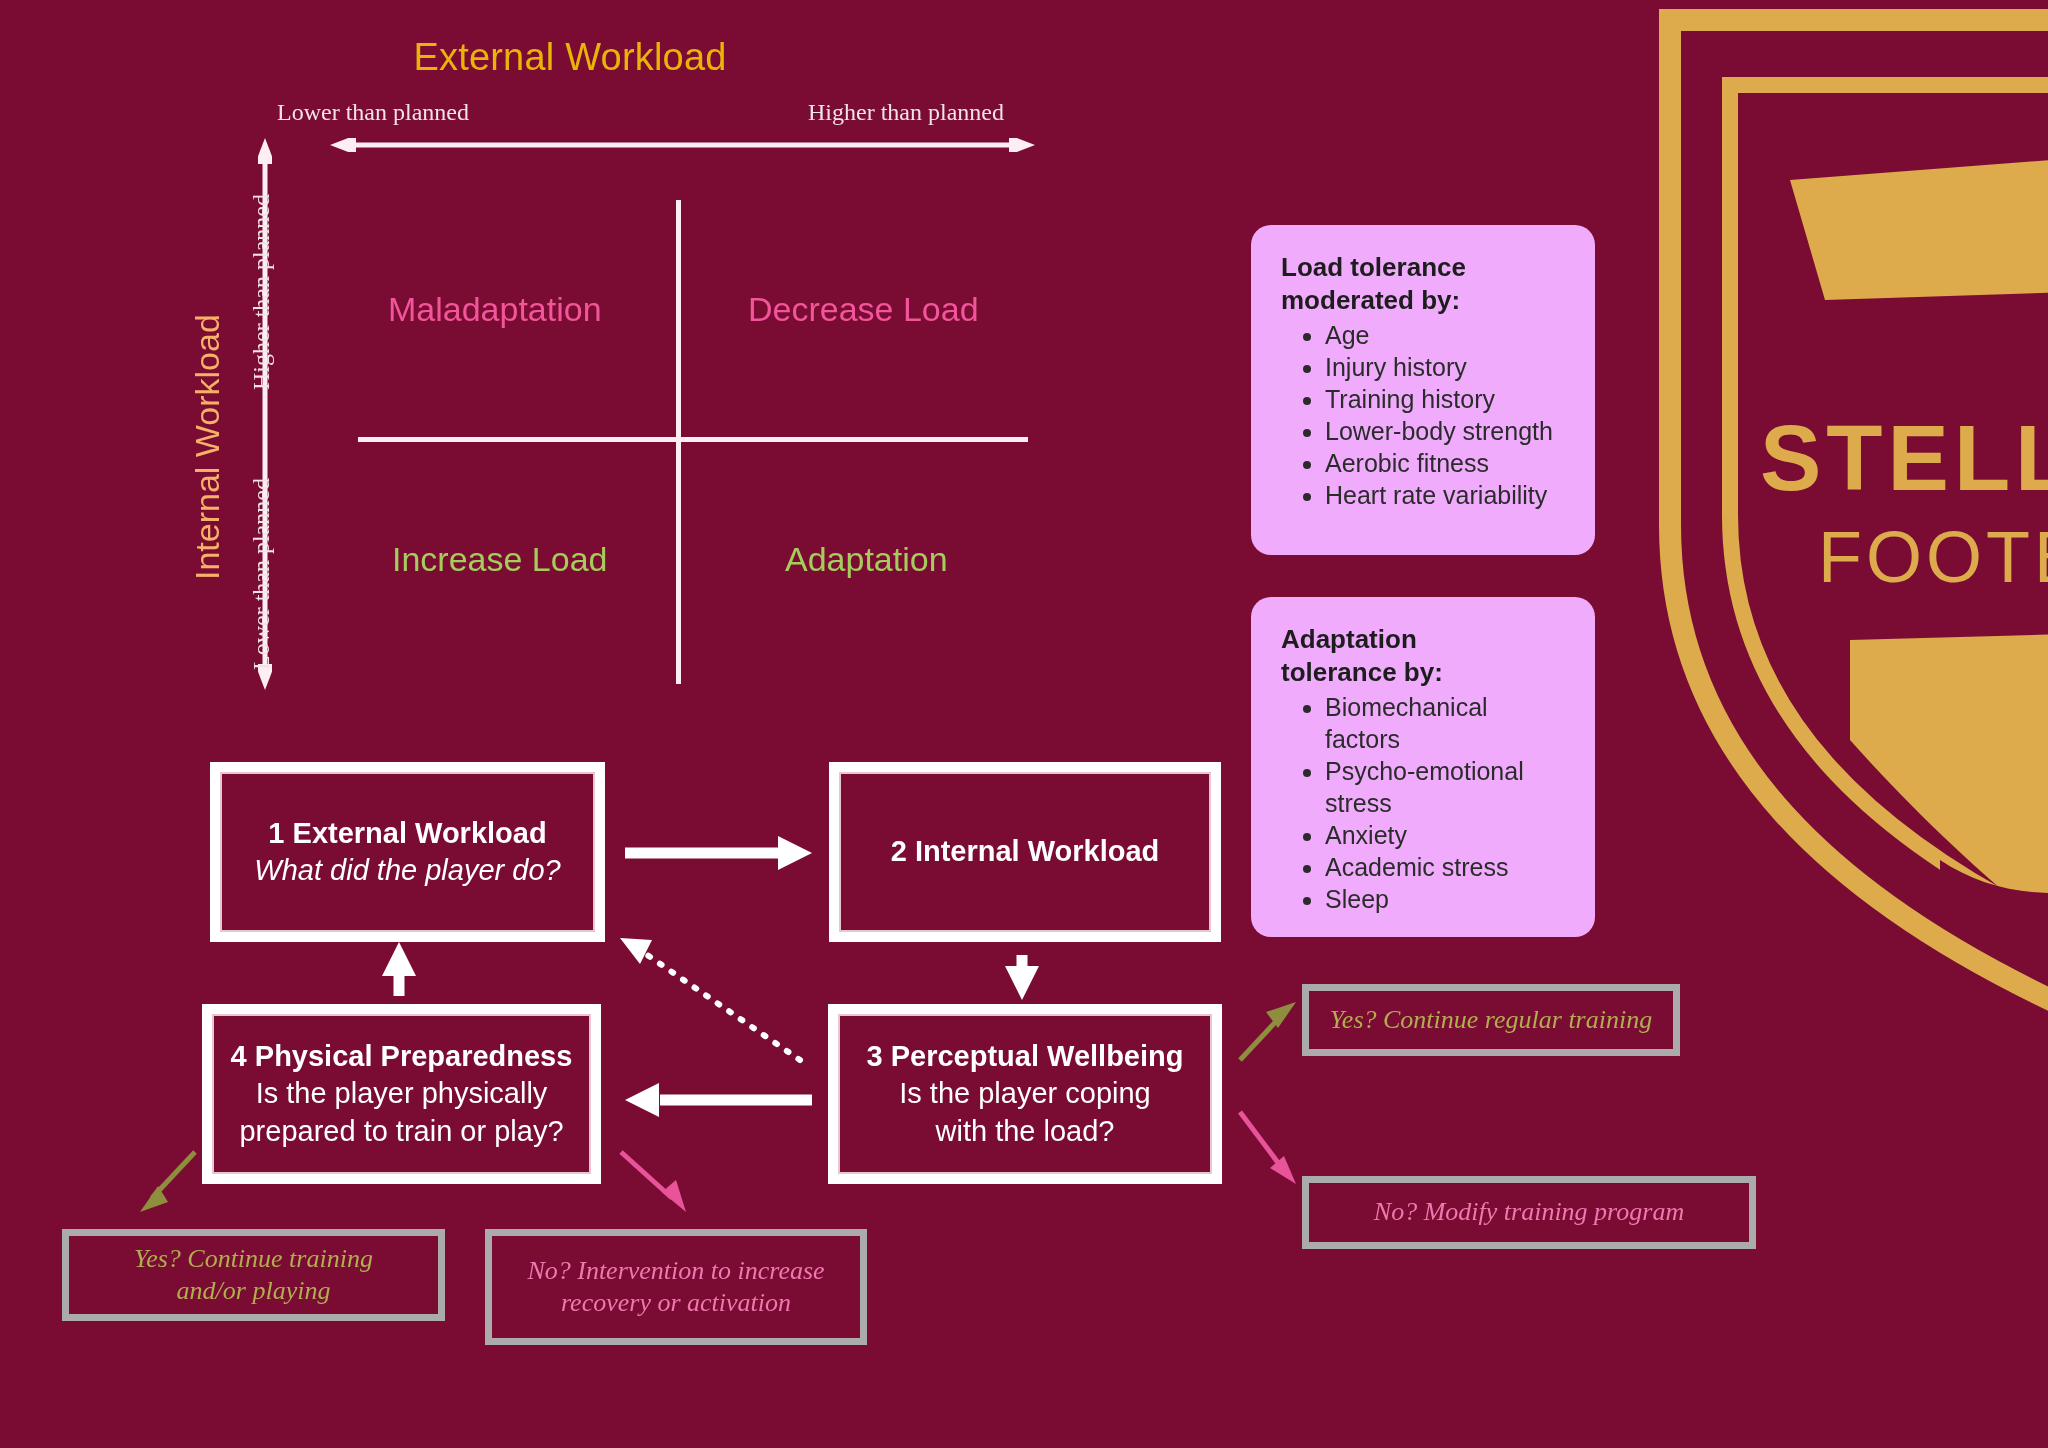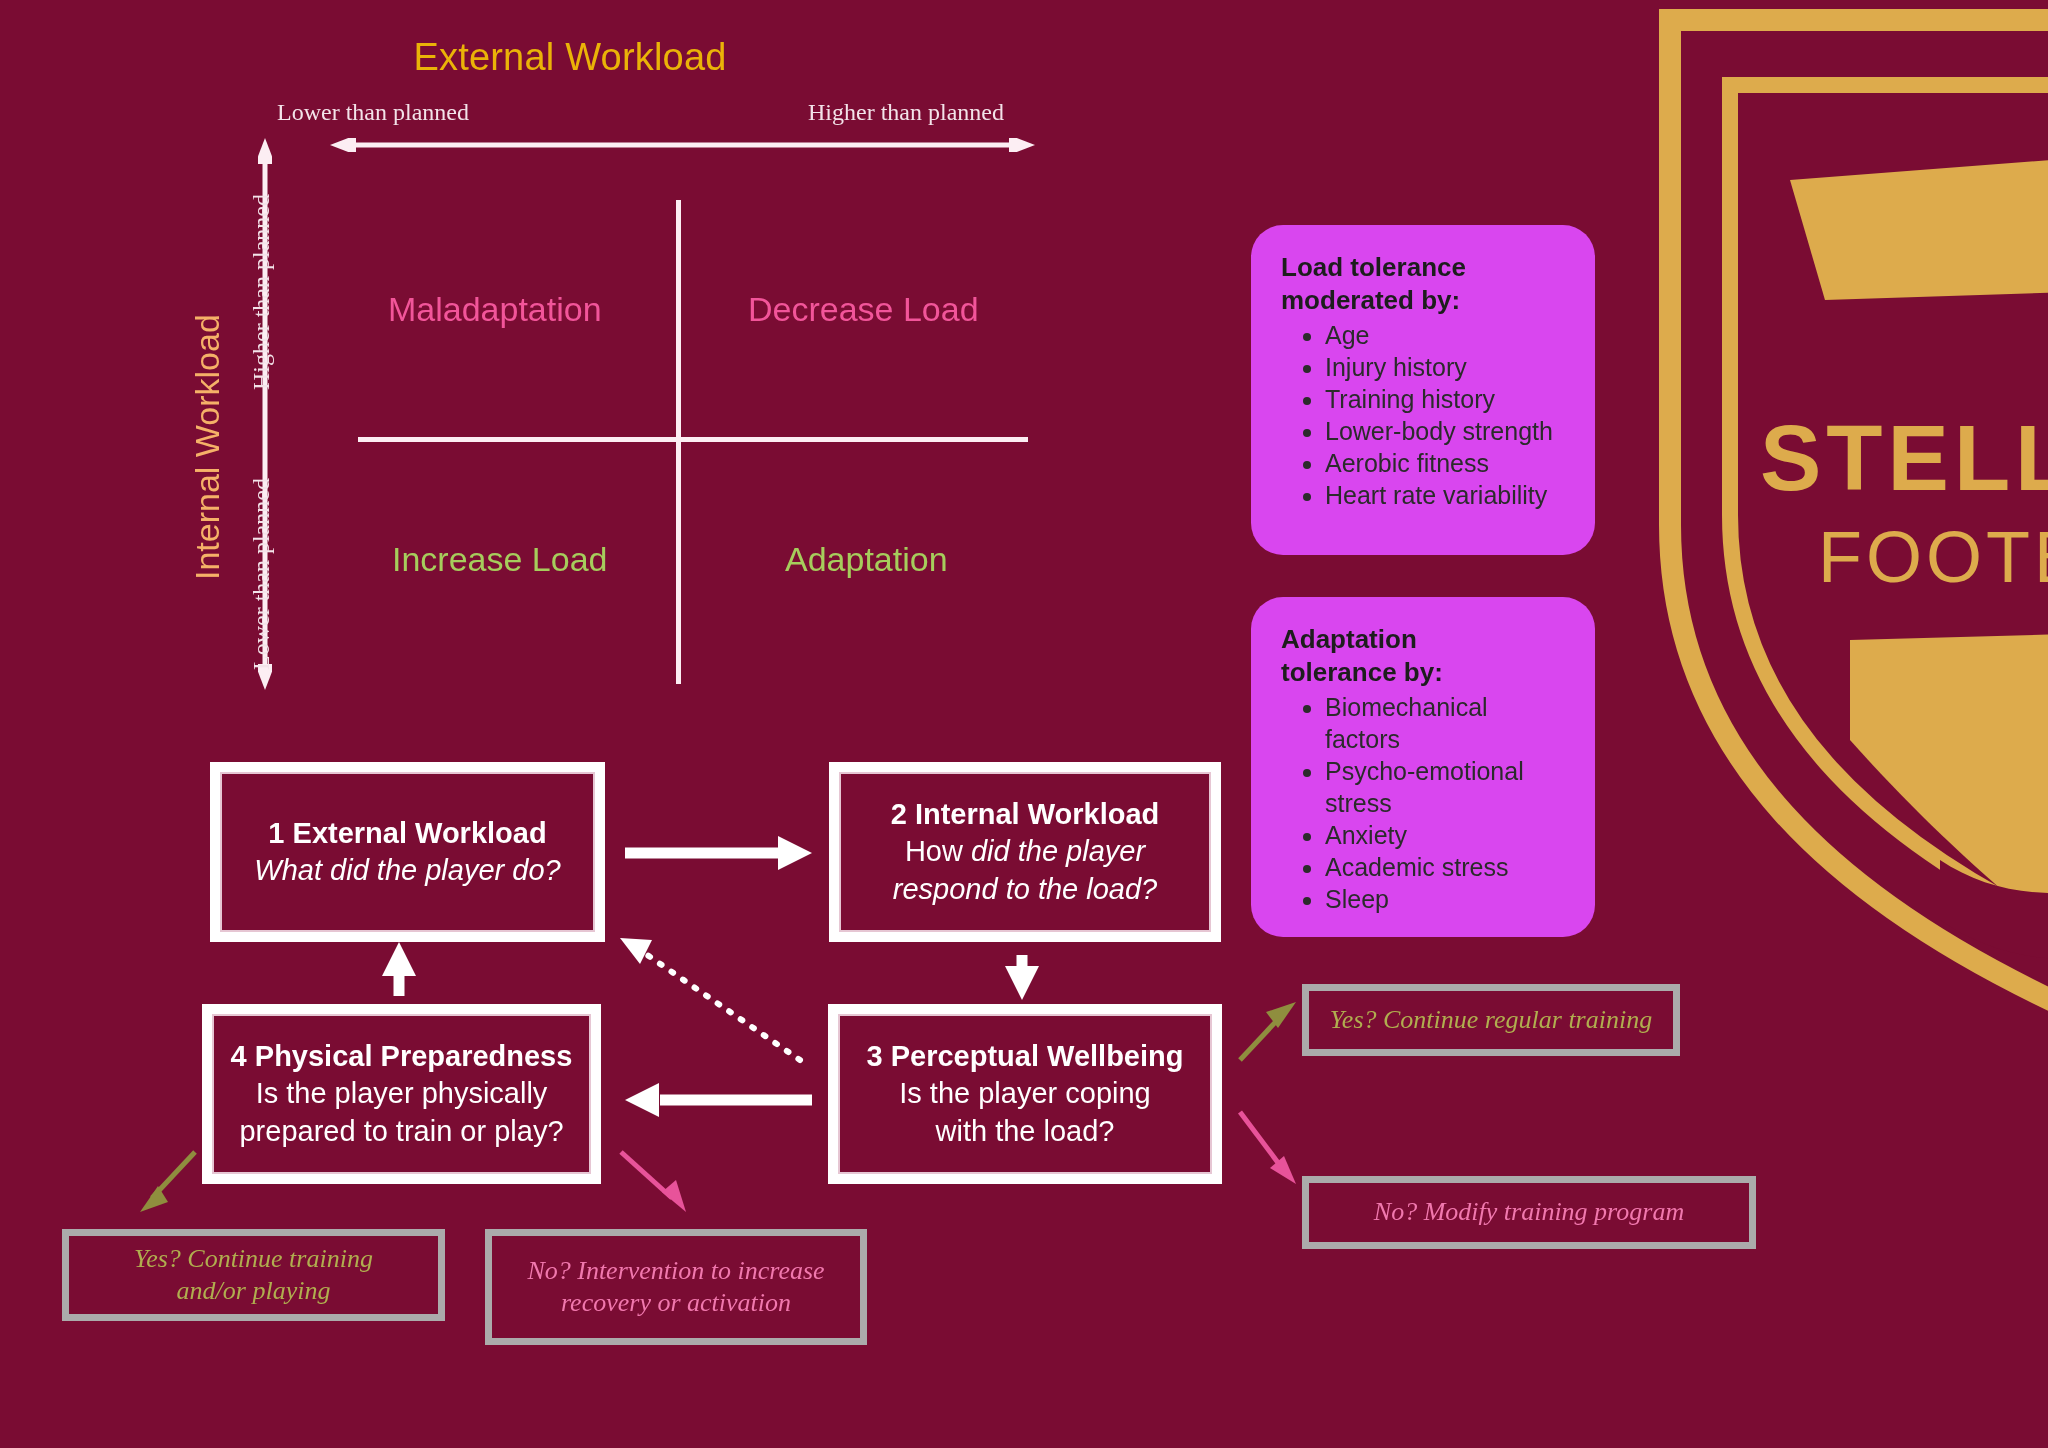--- a/index.html
+++ b/index.html
@@ -64,21 +64,21 @@
     position:absolute; text-align:center; font-size:34px; white-space:nowrap;
     font-weight:400;
   }
   .quad.mal { left:388px; top:290px; color:#f2559a; }
   .quad.dec { left:748px; top:290px; color:#f2559a; }
   .quad.inc { left:392px; top:540px; color:#a6cd5c; }
   .quad.ada { left:785px; top:540px; color:#a6cd5c; }
 
   
   .card{
-    position:absolute; background:#d946ef; border-radius:32px;
+    position:absolute; background:#f0abfc; border-radius:20px;
     padding:26px 30px 22px 30px; color:#1d1d1d;
   }
   .card h4{ margin:0; font-size:26px; font-weight:bold; line-height:1.26; }
   .card ul{ margin:2px 0 0 0; padding-left:44px; }
   .card li{ font-size:25px; line-height:1.285; color:#2b2b2b; }
   #card-tolerance { left:1251px; top:225px; width:344px; height:330px; }
   #card-adaptation{ left:1251px; top:597px; width:344px; height:340px; }
 
   
   .fbox{
@@ -277,21 +277,20 @@
   <div class="fbox" id="box1">
     <div class="inner">
       <div class="hd">1 External Workload</div>
       <div class="bd ital">What did the player do?</div>
     </div>
   </div>
 
   <div class="fbox" id="box2">
     <div class="inner">
       <div class="hd">2 Internal Workload</div>
-      <div class="bd"><span>How </span><em>did the player</em><br><em>respond to the load?</em></div>
     </div>
   </div>
 
   <div class="fbox" id="box4">
     <div class="inner">
       <div class="hd">4 Physical Preparedness</div>
       <div class="bd">Is the player physically</div>
       <div class="bd">prepared to train or play?</div>
     </div>
   </div>

